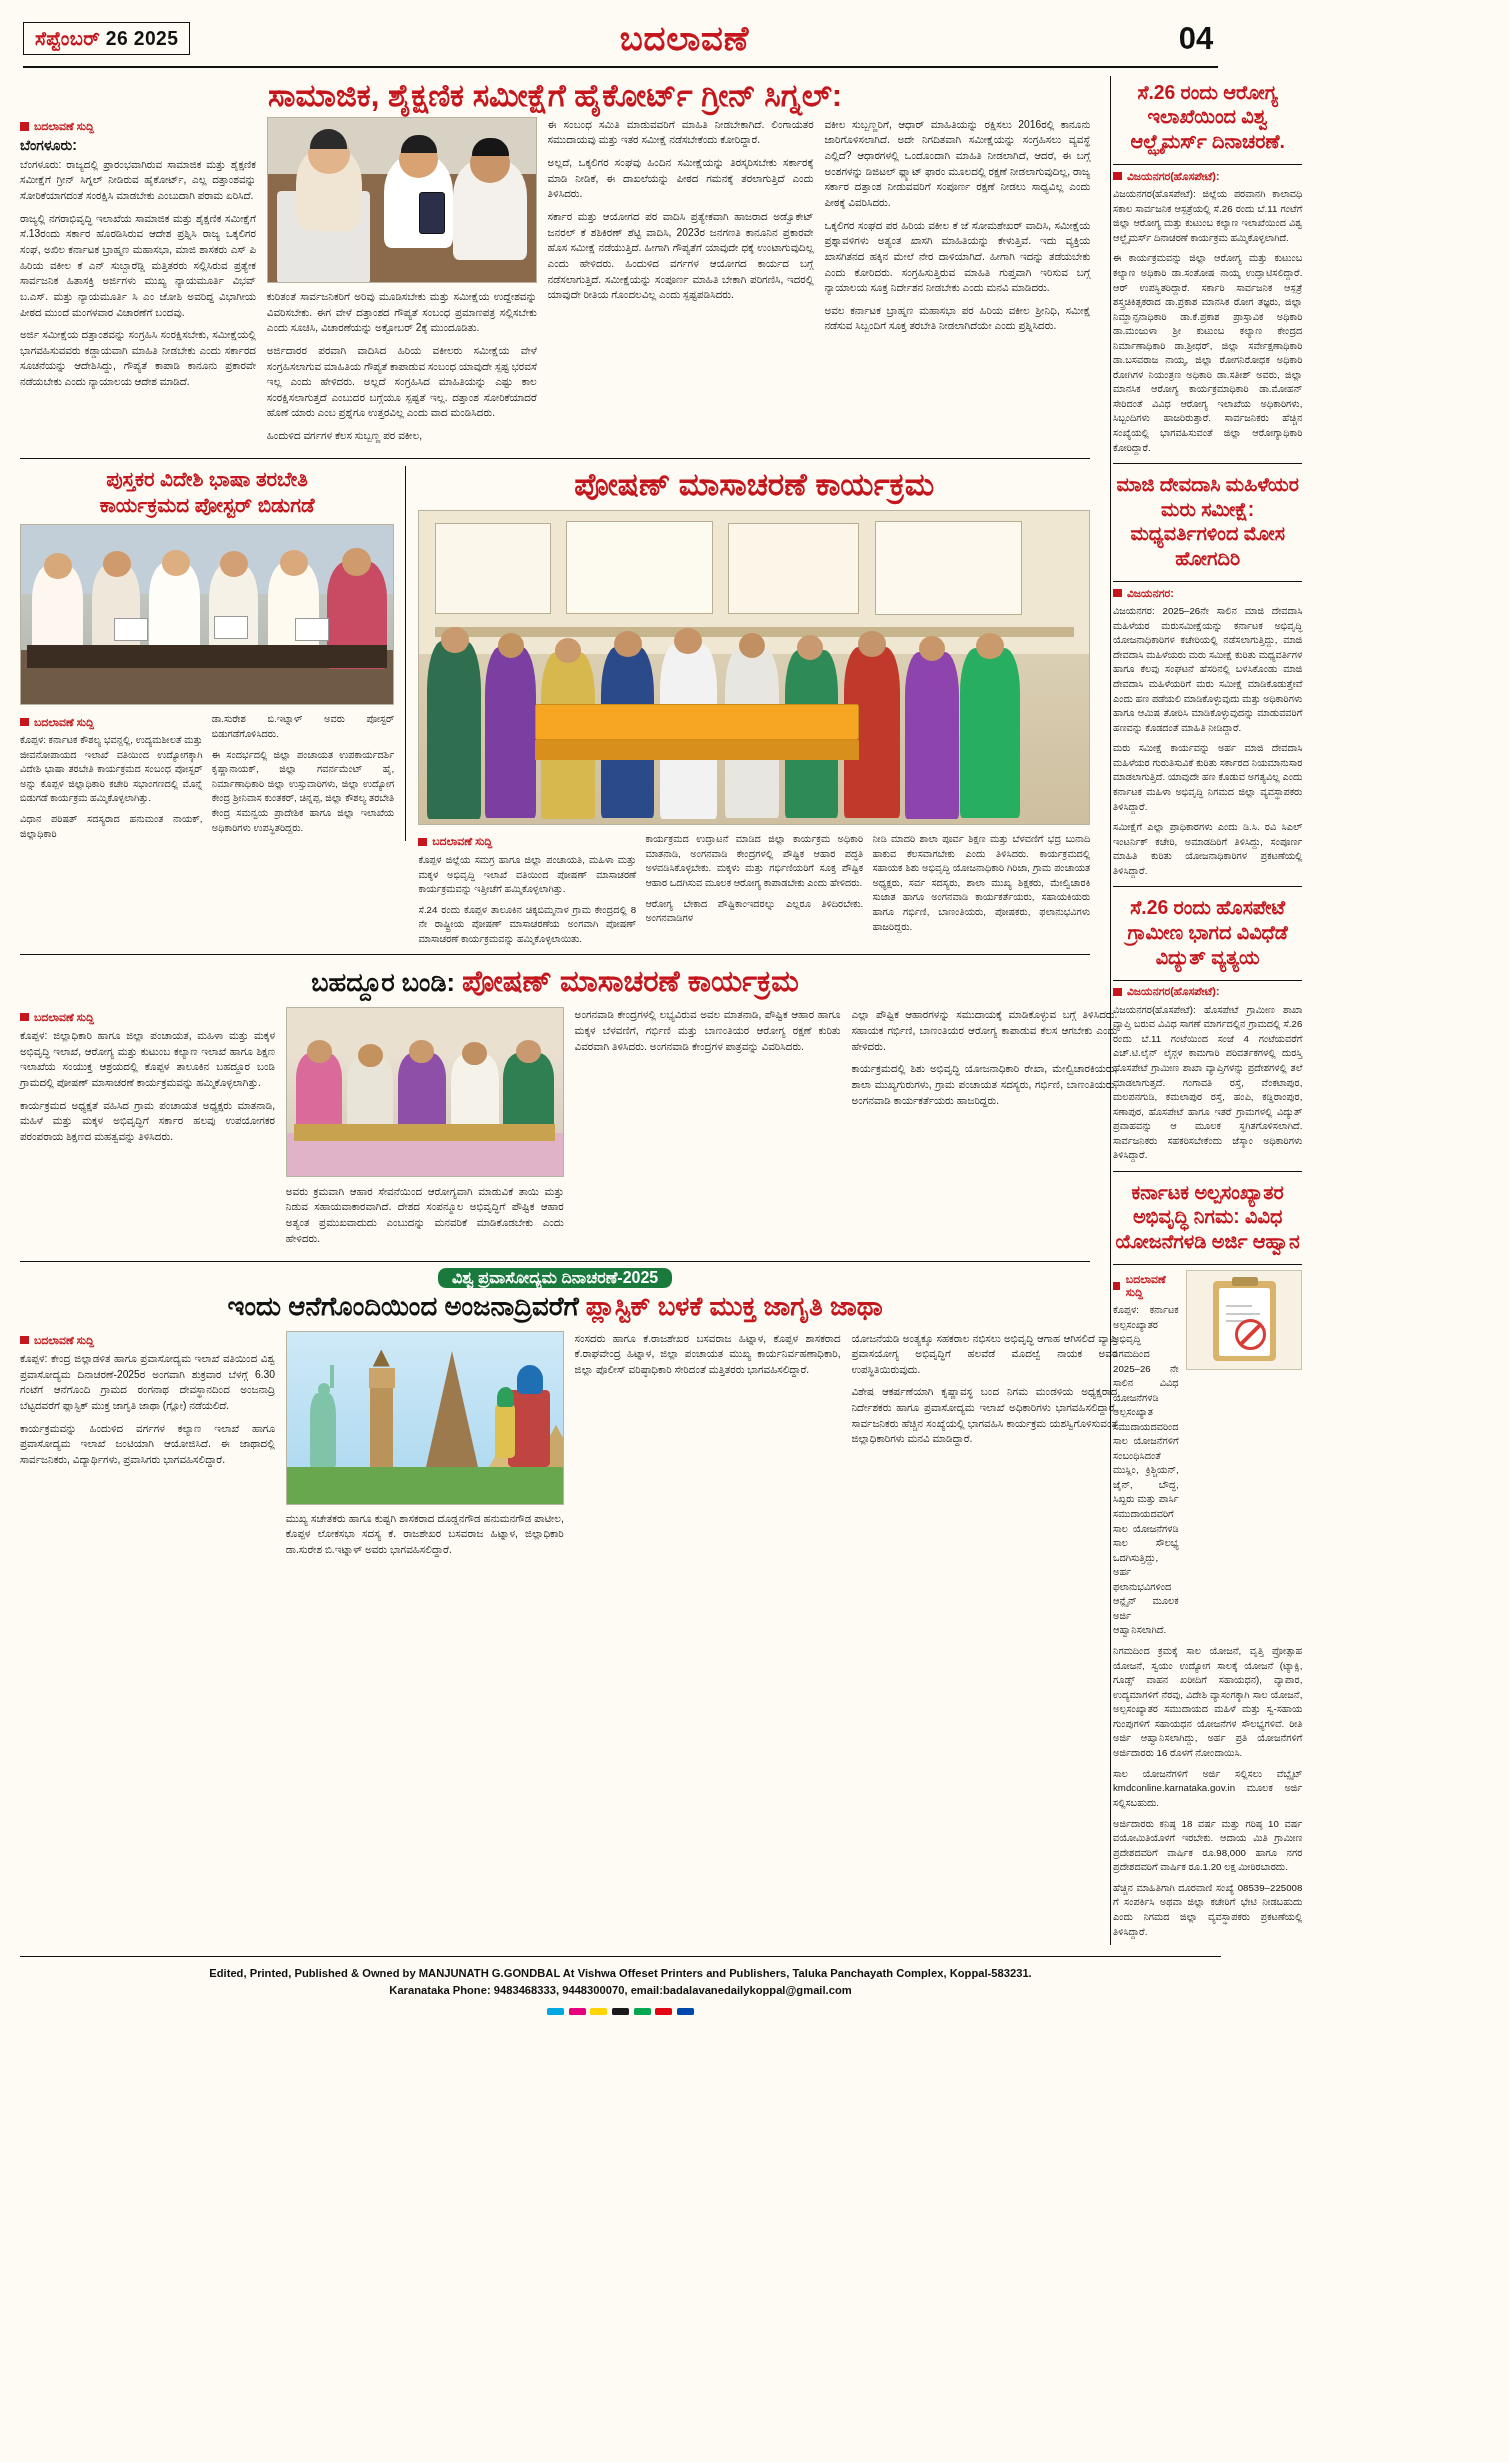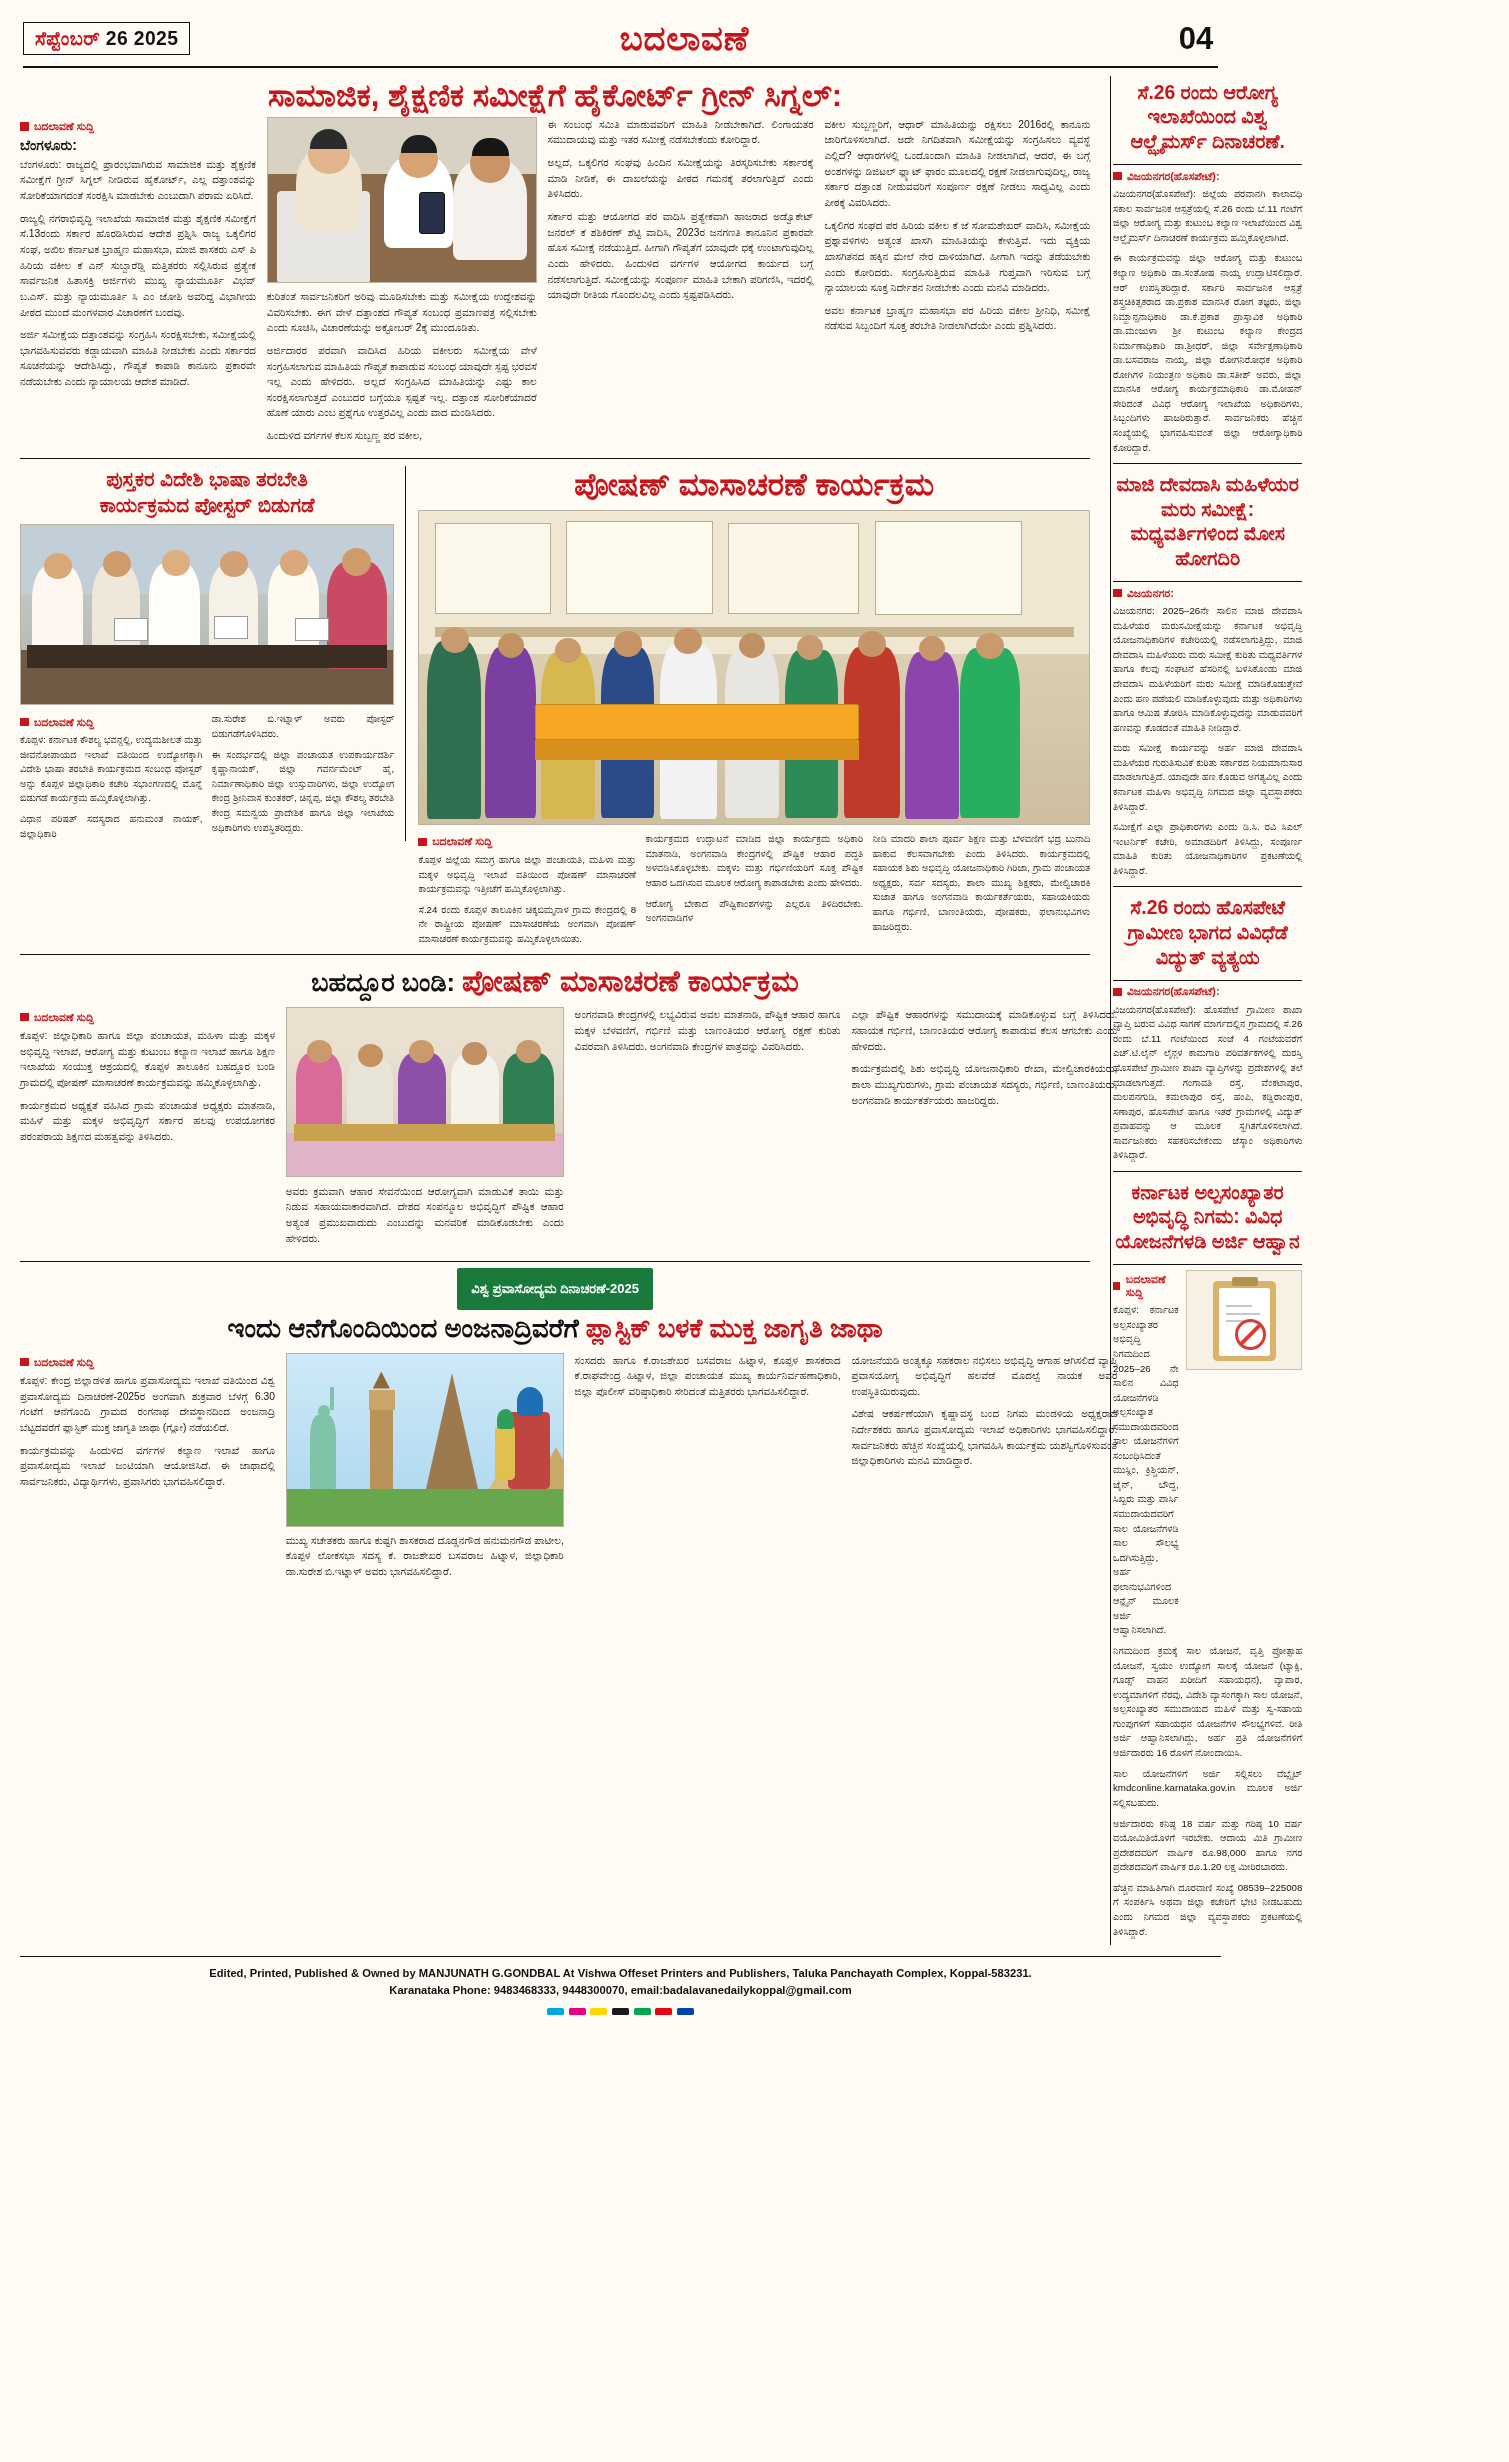--- a/index.html
+++ b/index.html
@@ -55,22 +55,22 @@
   
   .scene { position:absolute; inset:0; }
 
   
   .r-hl { font-size:19.3px; font-weight:bold; color:#c4161c; line-height:1.28; text-align:center; padding:4.6px 0 3.1px 0; }
   .r-txt { font-size:9.7px; line-height:1.5; text-align:justify; }
   .r-txt p { margin:0 0 6.2px 0; }
   .r-rule { border-top:1.5px solid #111; margin:7.7px 0 4.6px 0; }
   .mid-banner { font-size:25.5px; font-weight:bold; text-align:center; }
   .pill {
-    display:inline-block; background:#1a7a3c; color:#fff; font-size:13px; font-weight:bold;
-    padding:13px 14px; border-radius:2px;
+    display:inline-block; background:#1a7a3c; color:#fff; font-size:16px; font-weight:bold;
+    padding:1px 14px; border-radius:8px;
   }
   .pill-wrap { text-align:center; margin:4.6px 0 1.5px 0; }
 
   
   .footer { margin-top:10.8px; border-top:1.5px solid #111; padding:7.7px 0 4.6px 0; text-align:center; }
   .footer div { font-size:11.2px; font-weight:bold; line-height:1.5; }
   .colorbar { display:flex; justify-content:center; gap:4.6px; padding:4.6px 0 7.7px 0; }
   .colorbar span { width:17px; height:7px; border-radius:1.5px; display:inline-block; }
 
   
@@ -257,21 +257,21 @@
                 <span>ಬದಲಾವಣೆ ಸುದ್ದಿ</span>
               </div>
               <div class="cap-sm">
                 <p style="margin:0 0 6.2px 0;">ಕೊಪ್ಪಳ ಜಿಲ್ಲೆಯ ಸಮಗ್ರ ಹಾಗೂ ಜಿಲ್ಲಾ ಪಂಚಾಯತಿ, ಮಹಿಳಾ ಮತ್ತು ಮಕ್ಕಳ ಅಭಿವೃದ್ಧಿ ಇಲಾಖೆ ವತಿಯಿಂದ ಪೋಷಣ್ ಮಾಸಾಚರಣೆ ಕಾರ್ಯಕ್ರಮವನ್ನು ಇತ್ತೀಚೆಗೆ ಹಮ್ಮಿಕೊಳ್ಳಲಾಗಿತ್ತು.</p>
                 <p style="margin:0;">ಸೆ.24 ರಂದು ಕೊಪ್ಪಳ ತಾಲೂಕಿನ ಚಿಕ್ಕಬಿಮ್ಮನಾಳ ಗ್ರಾಮ ಕೇಂದ್ರದಲ್ಲಿ 8 ನೇ ರಾಷ್ಟ್ರೀಯ ಪೋಷಣ್ ಮಾಸಾಚರಣೆಯ ಅಂಗವಾಗಿ ಪೋಷಣ್ ಮಾಸಾಚರಣೆ ಕಾರ್ಯಕ್ರಮವನ್ನು ಹಮ್ಮಿಕೊಳ್ಳಲಾಯಿತು.</p>
               </div>
             </div>
             <div>
               <div class="cap-sm">
                 <p style="margin:0 0 6.2px 0;">ಕಾರ್ಯಕ್ರಮದ ಉದ್ಘಾಟನೆ ಮಾಡಿದ ಜಿಲ್ಲಾ ಕಾರ್ಯಕ್ರಮ ಅಧಿಕಾರಿ ಮಾತನಾಡಿ, ಅಂಗನವಾಡಿ ಕೇಂದ್ರಗಳಲ್ಲಿ ಪೌಷ್ಟಿಕ ಆಹಾರ ಪದ್ಧತಿ ಅಳವಡಿಸಿಕೊಳ್ಳಬೇಕು. ಮಕ್ಕಳು ಮತ್ತು ಗರ್ಭಿಣಿಯರಿಗೆ ಸೂಕ್ತ ಪೌಷ್ಟಿಕ ಆಹಾರ ಒದಗಿಸುವ ಮೂಲಕ ಆರೋಗ್ಯ ಕಾಪಾಡಬೇಕು ಎಂದು ಹೇಳಿದರು.</p>
-                <p style="margin:0;">ಆರೋಗ್ಯ ಬೇಕಾದ ಪೌಷ್ಟಿಕಾಂಶಗಳನ್ನು ಎಲ್ಲರೂ ತಿಳಿದಿರಬೇಕು. ಅಂಗನವಾಡಿಗಳ</p>
+                <p style="margin:0;">ಆರೋಗ್ಯ ಬೇಕಾದ ಪೌಷ್ಟಿಕಾಂಇದರಲ್ನು ಎಲ್ಲರೂ ತಿಳಿದಿರಬೇಕು. ಅಂಗನವಾಡಿಗಳ</p>
               </div>
             </div>
             <div>
               <div class="cap-sm">
                 <p style="margin:0;">ನೀಡಿ ಮಾದರಿ ಶಾಲಾ ಪೂರ್ವ ಶಿಕ್ಷಣ ಮತ್ತು ಬೆಳವಣಿಗೆ ಭದ್ರ ಬುನಾದಿ ಹಾಕುವ ಕೆಲಸವಾಗಬೇಕು ಎಂದು ತಿಳಿಸಿದರು. ಕಾರ್ಯಕ್ರಮದಲ್ಲಿ ಸಹಾಯಕ ಶಿಶು ಅಭಿವೃದ್ಧಿ ಯೋಜನಾಧಿಕಾರಿ ಗಿರಿಜಾ, ಗ್ರಾಮ ಪಂಚಾಯತ ಅಧ್ಯಕ್ಷರು, ಸರ್ವ ಸದಸ್ಯರು, ಶಾಲಾ ಮುಖ್ಯ ಶಿಕ್ಷಕರು, ಮೇಲ್ವಿಚಾರಕಿ ಸುಜಾತ ಹಾಗೂ ಅಂಗನವಾಡಿ ಕಾರ್ಯಕರ್ತೆಯರು, ಸಹಾಯಕಿಯರು ಹಾಗೂ ಗರ್ಭಿಣಿ, ಬಾಣಂತಿಯರು, ಪೋಷಕರು, ಫಲಾನುಭವಿಗಳು ಹಾಜರಿದ್ದರು.</p>
               </div>
             </div>
           </div>
         </div>
       </div>

